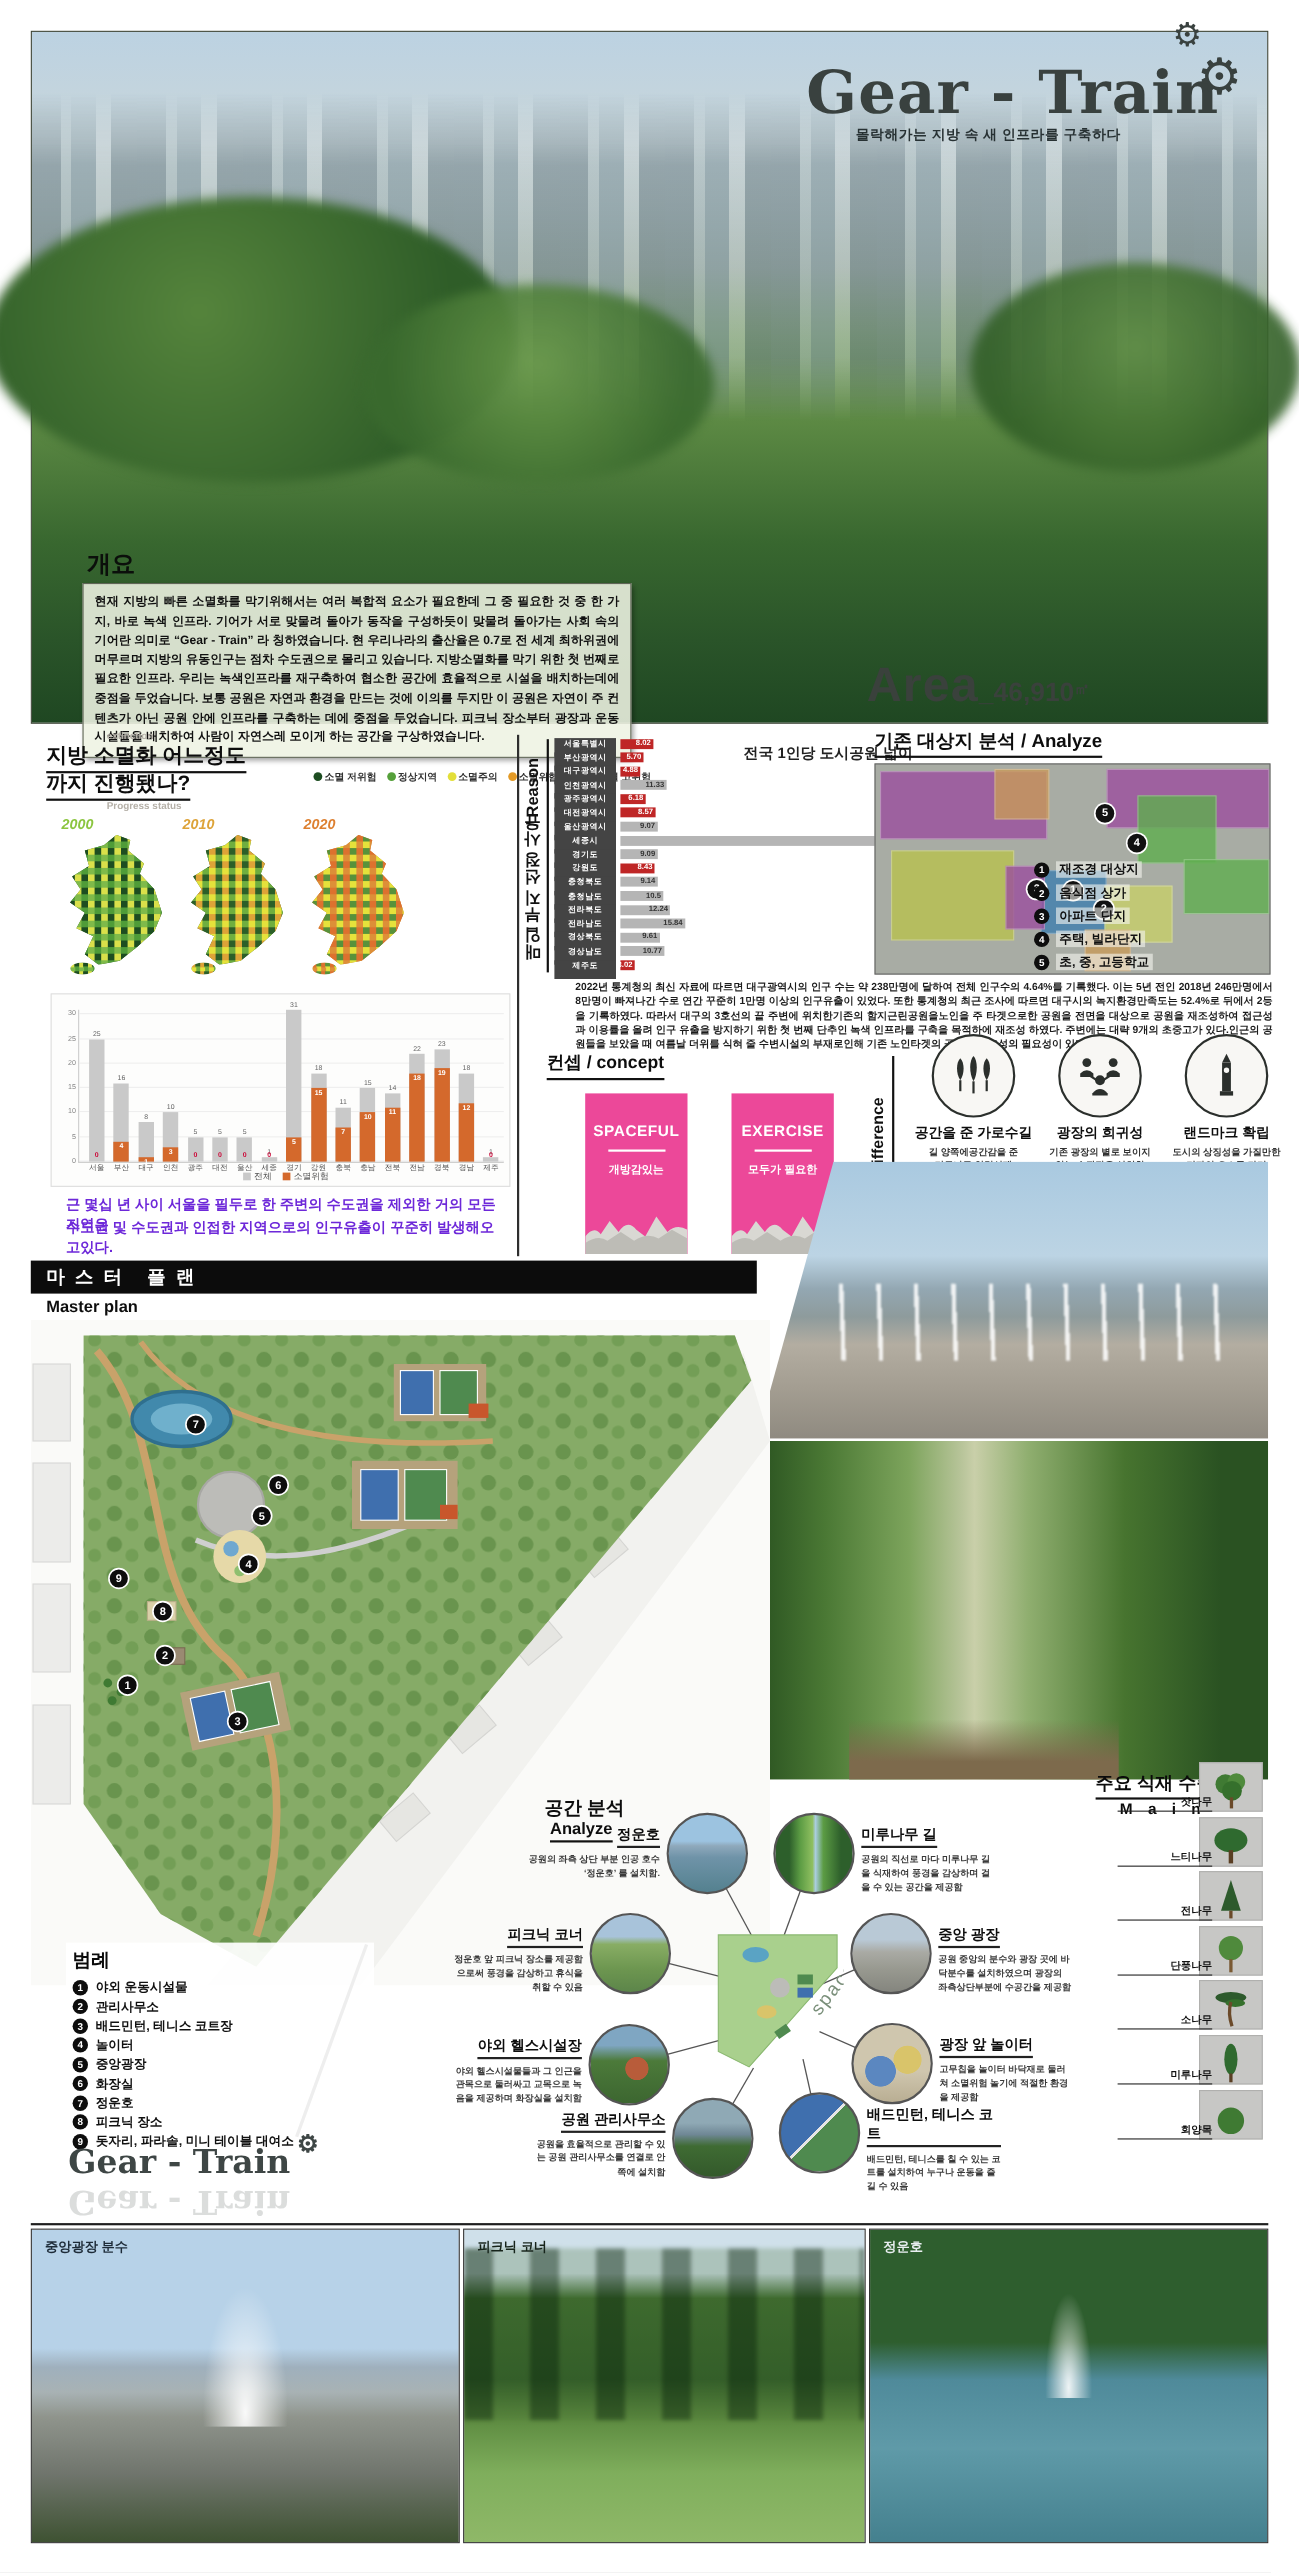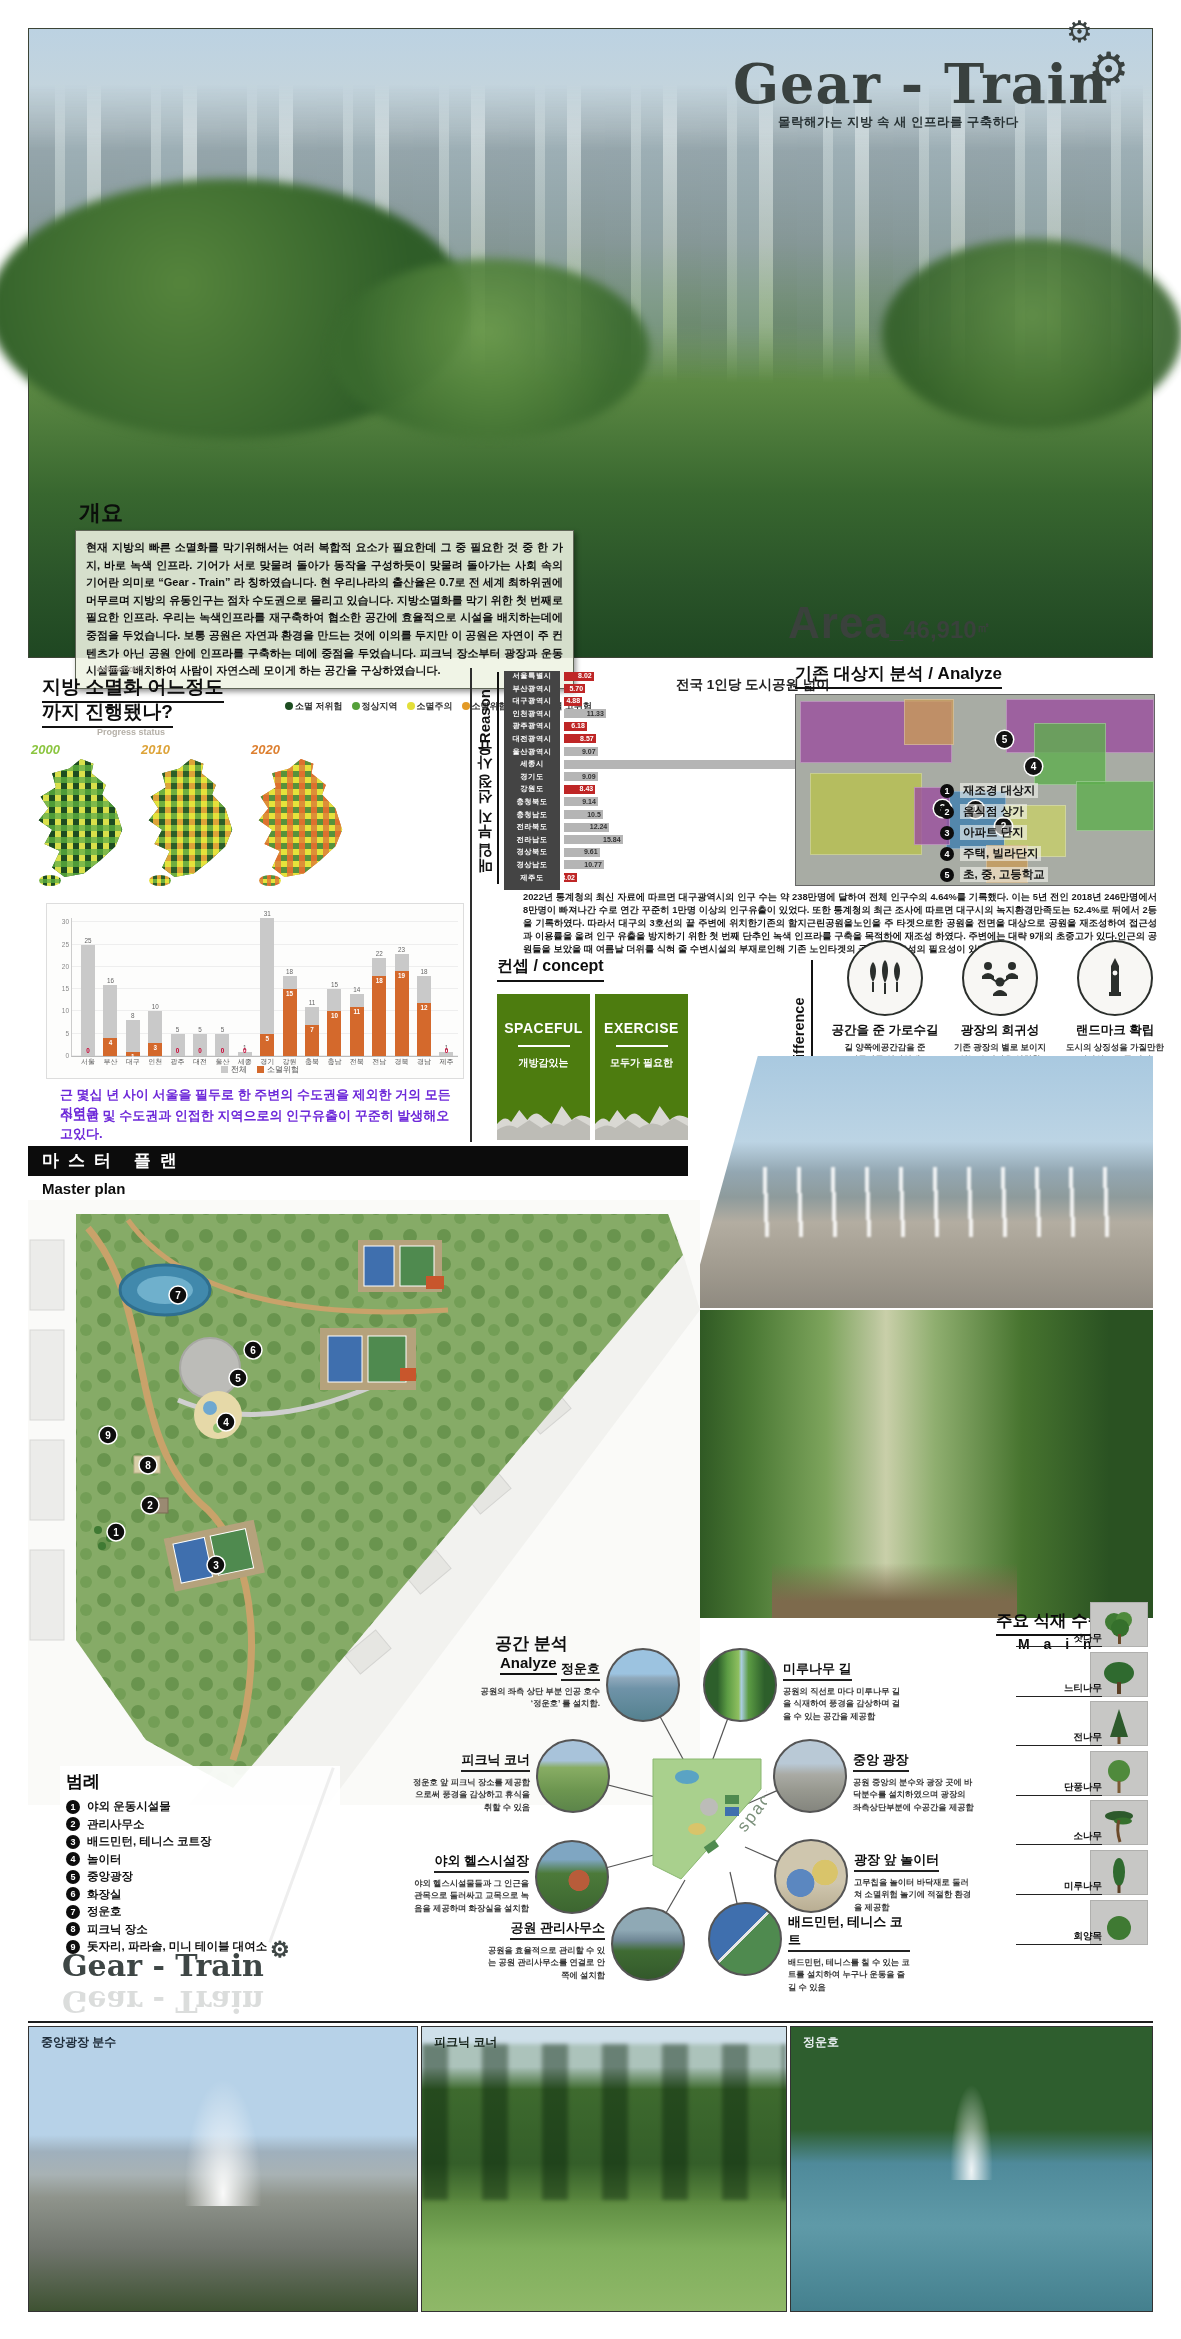--- a/index.html
+++ b/index.html
@@ -30,21 +30,21 @@
   .loc-line{left:800px;top:544px;color:#3a413c;}
   .area-line{left:788px;top:598px;color:#3a413c;}
   .loc-big{font-size:44px;font-weight:bold;letter-spacing:1px;}
   .loc-small{font-size:24px;font-weight:bold;}
   .loc-unit{font-size:14px;font-weight:bold;vertical-align:6px;}
   
   .tiny-gray{font-size:9px;color:#b5b0a8;font-weight:bold;}
   .ext-title{font-size:19px;font-weight:bold;color:#0d0d0d;border-bottom:2.5px solid #111;display:inline-block;padding-bottom:1px;}
   .ext-legend{left:248px;top:700px;display:flex;gap:9px;font-size:9px;font-weight:bold;color:#333;margin-left:37px;}
   .ext-legend .dot{display:inline-block;width:8px;height:8px;border-radius:50%;margin-right:2px;vertical-align:-1px;}
-  .maps-row{left:31px;top:742px;width:430px;display:flex;gap:8px;}
+  .maps-row{left:56px;top:742px;width:430px;display:flex;gap:8px;}
   .kwrap{position:relative;width:102px;height:146px;}
   .kyear{font-size:13px;font-weight:bold;font-style:italic;}
   .kmap{width:96px;height:118px;margin-top:2px;
     clip-path:polygon(52% 0%,65% 4%,63% 12%,78% 22%,74% 30%,88% 42%,95% 60%,88% 74%,72% 86%,55% 97%,35% 100%,22% 92%,30% 78%,14% 72%,22% 60%,8% 52%,18% 42%,10% 32%,26% 24%,22% 12%,40% 8%);
     background-size:12px 12px;}
   .jeju{position:absolute;left:8px;bottom:2px;width:22px;height:11px;border-radius:50%;background-size:8px 8px;}
   .m0{background-color:#2e6028;background-image:conic-gradient(#1d4d21 0 25%,#4f9c38 0 50%,#7fba4a 0 75%,#d9e04a 0);}
   .m1{background-color:#3a6a2c;background-image:conic-gradient(#2c5f28 0 25%,#6fae3f 0 50%,#e5e23b 0 75%,#dda338 0);}
   .m2{background-color:#c97f33;background-image:conic-gradient(#58923b 0 25%,#e5e23b 0 50%,#dd8f38 0 75%,#dd712e 0);}
   .m3{background-color:#cf6428;background-image:conic-gradient(#dd8f38 0 25%,#d96c2c 0 50%,#c92920 0 75%,#e0c23a 0);}
@@ -87,21 +87,21 @@
   .site-list{left:940px;top:780px;width:215px;}
   .site-item{display:flex;align-items:center;gap:6px;height:21px;}
   .badge{flex:0 0 auto;width:14px;height:14px;border-radius:50%;background:#0d0d0d;color:#fff;font-size:9px;font-weight:bold;text-align:center;line-height:14px;}
   .site-item span.lbl{font-size:11.5px;font-weight:bold;color:#111;background:rgba(245,245,240,.6);padding:0 3px;}
   
   .para{left:523px;top:891px;width:634px;font-size:9.3px;font-weight:bold;color:#1c1c1c;line-height:1.4;text-align:justify;}
   
   .concept-title{left:497px;top:956px;font-size:16px;font-weight:bold;color:#0d0d0d;border-bottom:2.5px solid #111;padding-bottom:3px;}
   .concept-cards{left:497px;top:994px;display:flex;gap:5px;}
   .ccard{position:relative;width:93px;height:146px;overflow:hidden;text-align:center;}
-  .ccard.dark{background:#4d7c0f;color:#fff;}
+  .ccard.dark{background:#ec4899;color:#fff;margin-left:35px;}
   .ccard.light{background:#ecebe7;color:#111;}
   .ccard .t-big{font-size:14px;font-weight:bold;letter-spacing:.5px;margin-top:26px;}
   .ccard .t-small{font-size:10px;font-weight:bold;}
   .ccard .cdiv{width:52px;height:2px;margin:9px auto;background:currentColor;}
   .ccard svg{position:absolute;left:0;bottom:0;width:100%;height:46px;}
   
   .diff-label{left:790px;top:960px;height:160px;writing-mode:vertical-rl;transform:rotate(180deg);
     font-size:14.5px;font-weight:bold;color:#111;border-left:2.5px solid #111;padding-left:2px;}
   .diff-item{position:absolute;width:124px;text-align:center;}
   .diff-circle{width:72px;height:72px;margin:0 auto;border-radius:50%;border:2.5px solid #2b2f2c;background:#f8f7f4;

